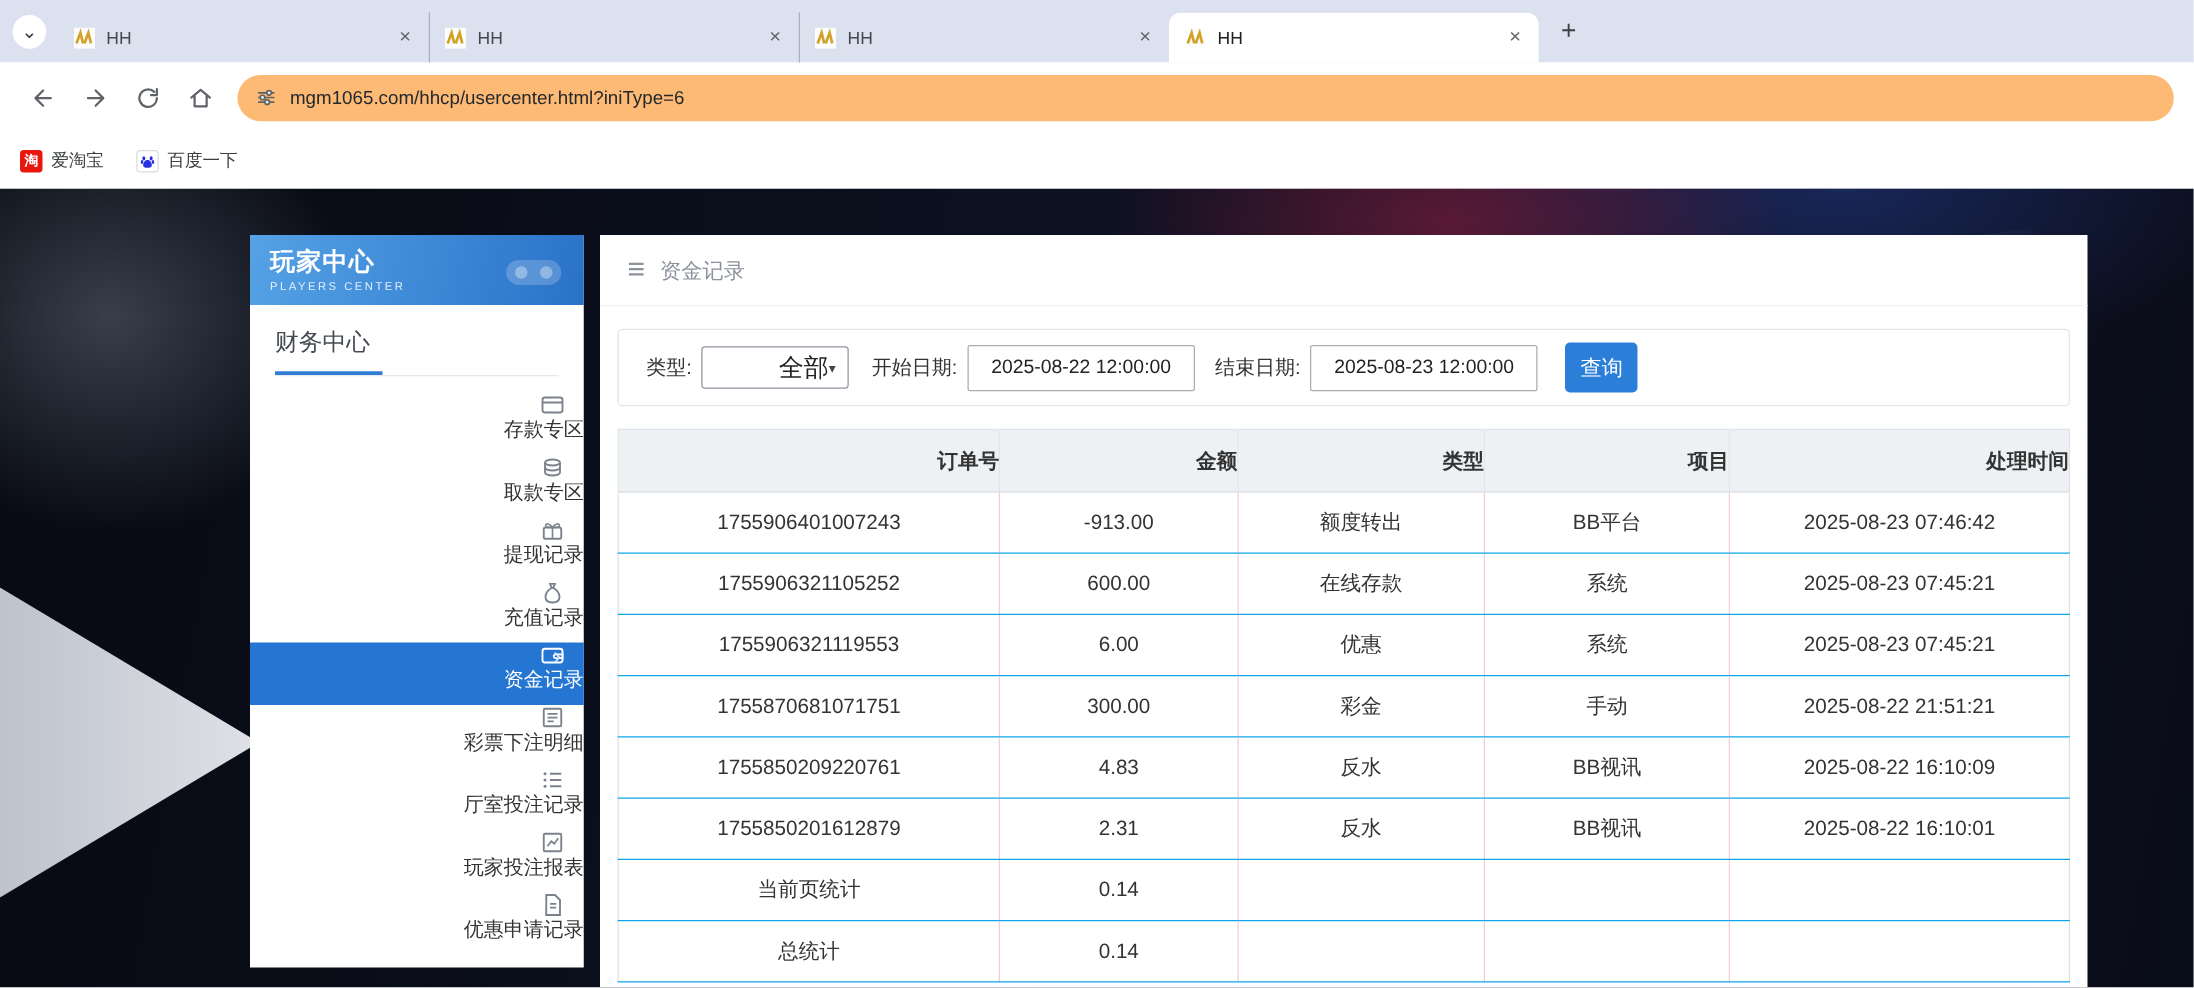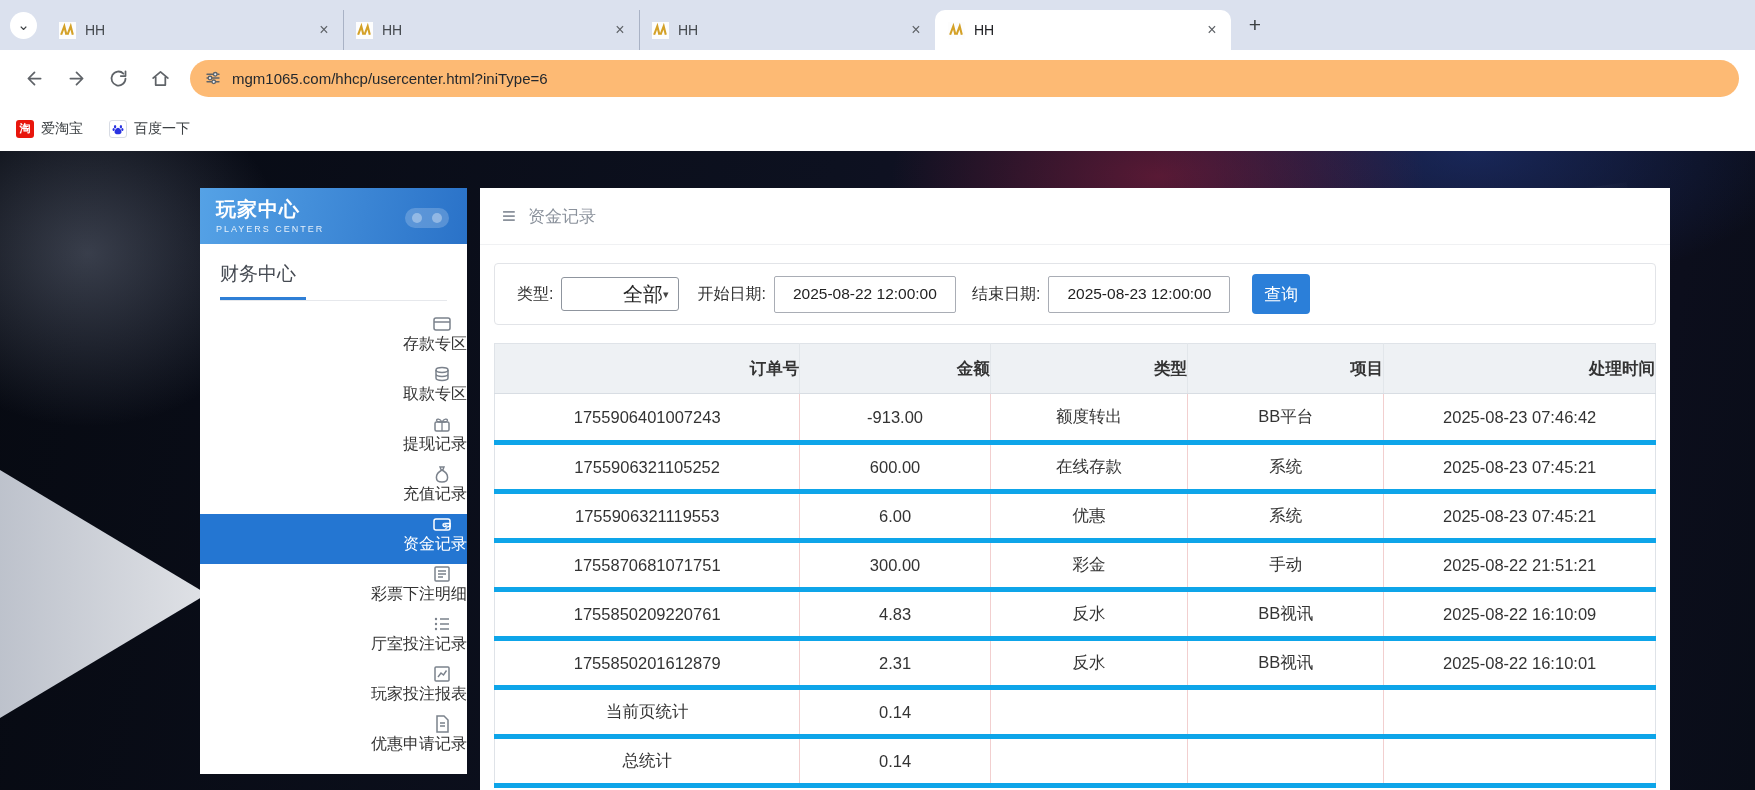--- a/index.html
+++ b/index.html
@@ -91,21 +91,21 @@
             color:#222; text-align:center; margin-right:16px; font-family:inherit; }
   .qbtn { margin-left:6px; width:58px; height:40px; background:#2b7fd9; color:#fff; border:none;
           border-radius:4px; font-size:17px; cursor:pointer; font-family:inherit; }
 
   .rectable { width:calc(100% - 28px); margin:18px 14px 0 14px; border-collapse:collapse;
               border:1px solid #dfe3e8; table-layout:fixed; }
   .rectable th { height:50px; background:#eef1f4; font-size:16.5px; font-weight:bold; color:#333;
                  border-bottom:1px solid #d8dde3; border-right:1px solid #e2e6ea; text-align:right; }
   .rectable th:last-child { border-right:none; }
   .rectable td { height:49px; font-size:16.5px; color:#333; text-align:center;
-                 border-right:1px solid #f2cfcf; border-bottom:5px solid #0ea5e9; }
+                 border-right:1px solid #f2cfcf; border-bottom:1px solid #0ea5e9; }
   .rectable td:last-child { border-right:none; }
 </style>
 </head>
 <body>
 
 <div class="tabstrip">
   <div class="tab-search">⌄</div>
 
   <div class="tab">
     <svg class="fav" viewBox="0 0 16 16">

